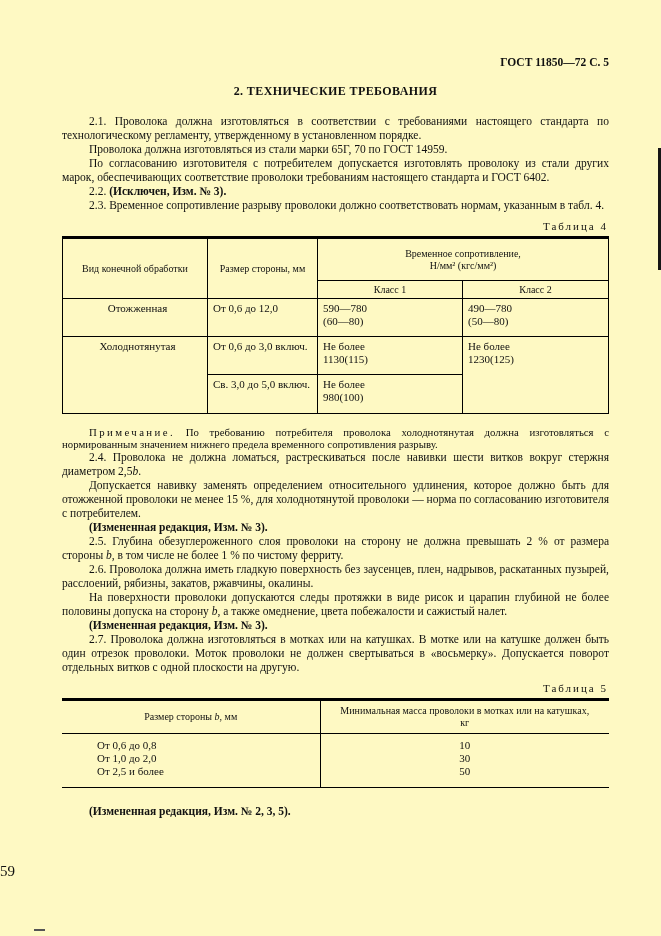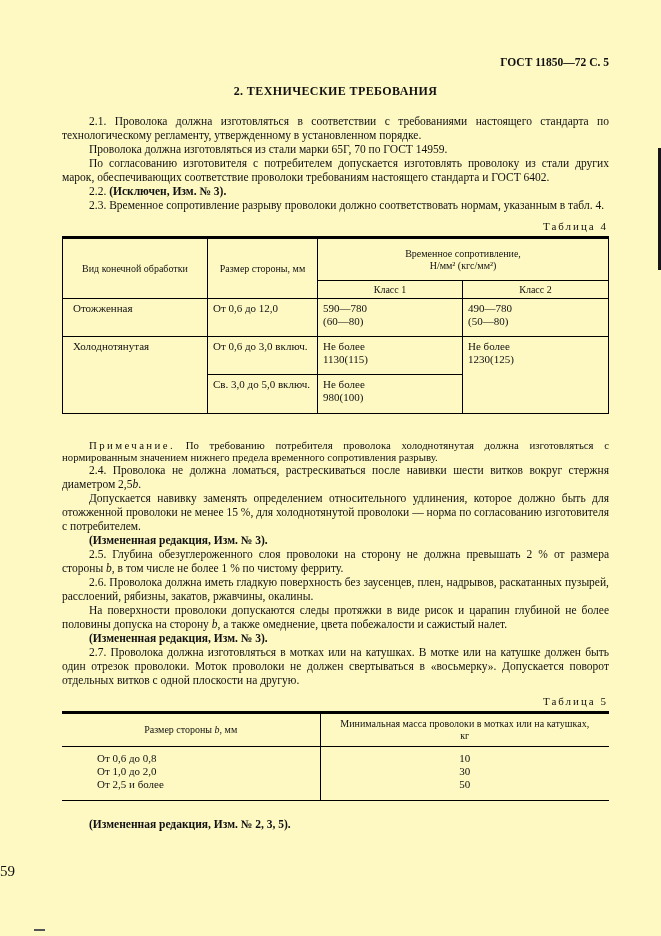--- a/index.html
+++ b/index.html
@@ -7,31 +7,31 @@
   .page{
     width:661px;height:936px;background:#fef9c3;color:#111;
     font-family:"Liberation Serif","DejaVu Serif",serif;
     position:relative;overflow:hidden;box-sizing:border-box;
     padding:56px 52px 0 62px;
   }
   .doc-header{text-align:right;font-weight:bold;font-size:11.5px;margin:0 0 16px 0;}
   .section-title{text-align:center;font-size:12px;font-weight:bold;letter-spacing:.4px;margin:0 0 15px 0;}
   .para{font-size:11.5px;line-height:14px;text-align:justify;text-indent:27px;margin:0;}
   .bold{font-weight:bold;}
-  .note-para{font-size:10.8px;line-height:12.2px;margin-top:25px;}
+  .note-para{font-size:10.8px;line-height:12.2px;margin-top:12px;}
   .spaced{letter-spacing:2.4px;}
   .amend-sp{margin-top:9px;margin-bottom:2px;}
   .tcaption{text-align:right;font-size:11px;letter-spacing:2px;margin:8px 1px 4px 0;}
   table{border-collapse:collapse;width:100%;table-layout:fixed;}
   .t4{border:1px solid #000;border-top:3px solid #000;}
   .t4 th{border:1px solid #000;font-weight:normal;font-size:10px;line-height:12px;text-align:center;vertical-align:middle;padding:2px 4px;}
   .t4 thead tr:last-child th{height:15px;padding:1px 4px;}
   .t4 thead tr:first-child th{height:37px;}
   .t4 td{border:1px solid #000;font-size:11px;line-height:12.6px;vertical-align:top;padding:3px 5px 9px 5px;text-align:left;}
-  .t4 td.c1{padding-left:10px;}
+  .t4 td.c1{padding-left:10px;text-align:center;}
   .t5{border-top:3px solid #000;border-bottom:1px solid #000;}
   .t5 th{border-bottom:1px solid #000;font-weight:normal;font-size:10px;line-height:12px;text-align:center;vertical-align:middle;padding:4px 8px;}
   .t5 th+th,.t5 td+td{border-left:1px solid #000;}
   .t5 td{font-size:11px;line-height:13px;padding:0 6px;}
   .t5 td.size{text-align:left;padding-left:35px;}
   .t5 td.mass{text-align:center;}
   .t5 tbody tr:first-child td{padding-top:5px;}
   .t5 tbody tr:last-child td{padding-bottom:9px;}
   .page-number{position:absolute;bottom:56px;left:0;right:0;text-align:left;font-size:15px;}
   .edge-artifact{position:absolute;right:0;top:148px;width:3px;height:122px;background:#161616;}

